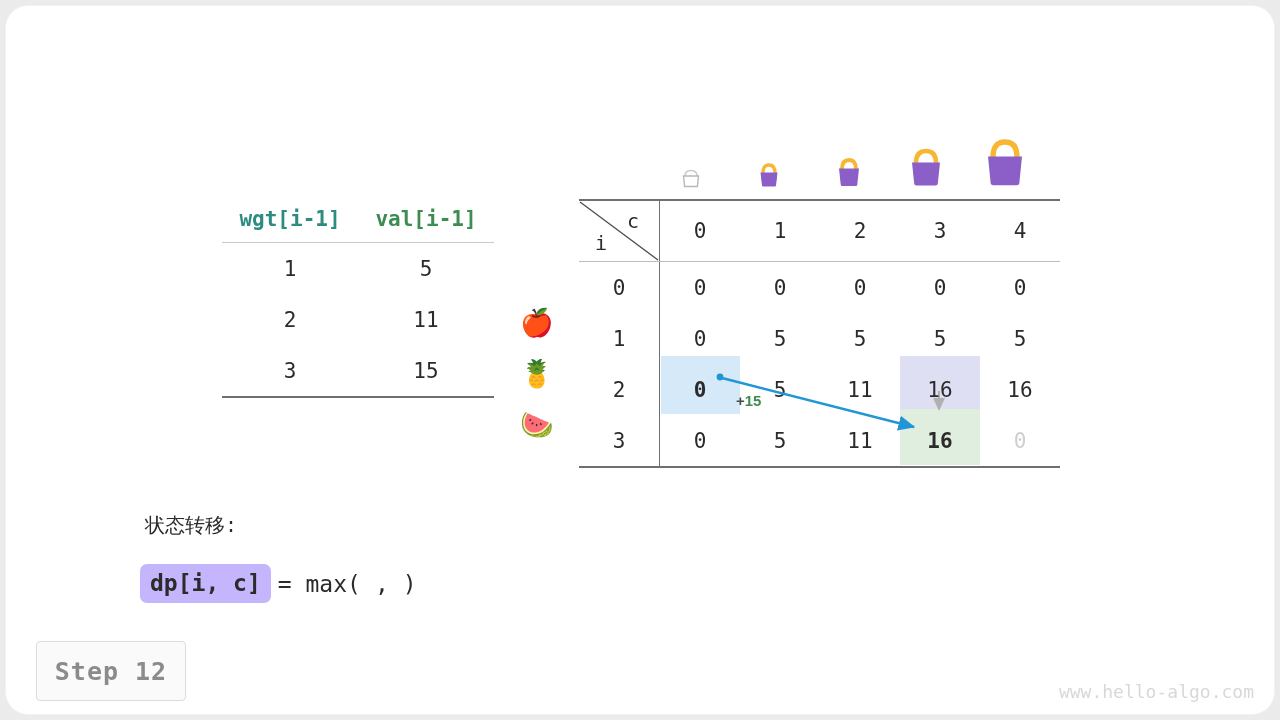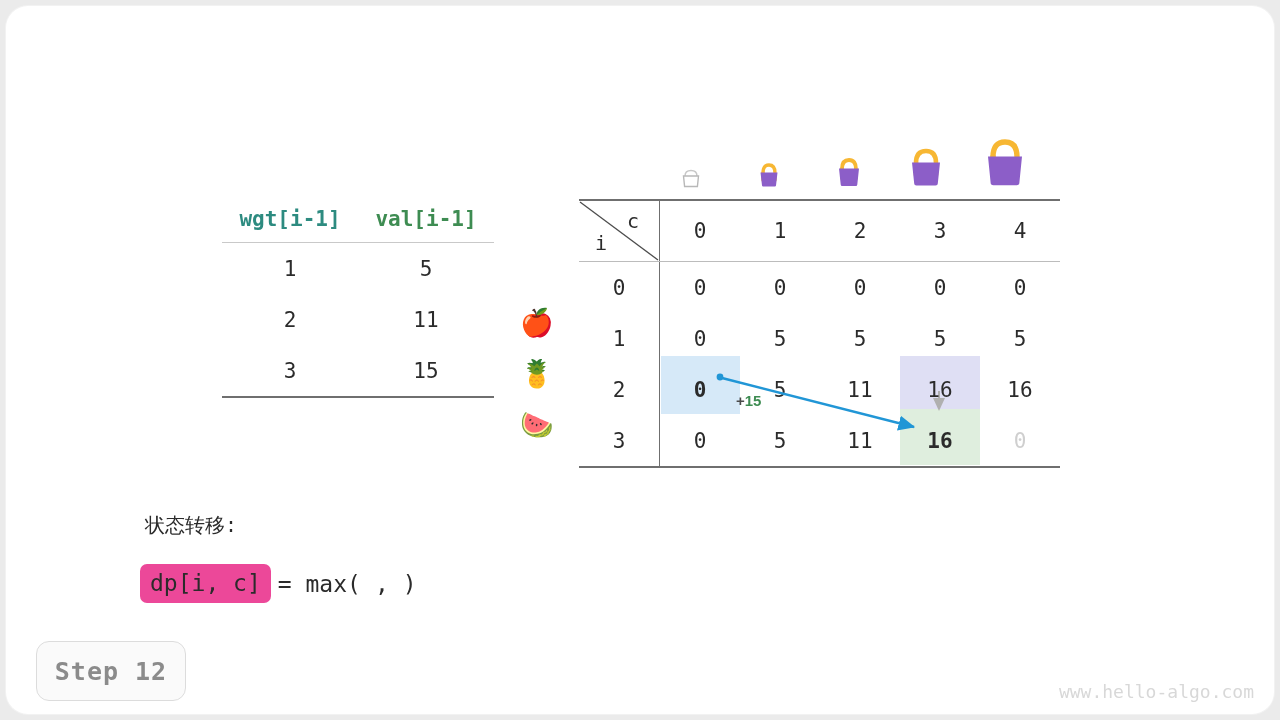--- a/index.html
+++ b/index.html
@@ -112,33 +112,33 @@
     font-family: "DejaVu Sans Mono", monospace;
     font-size: 23px; color: #2b2b2b;
     white-space: nowrap;
     display: flex; align-items: center;
   }
   #formula .box {
     border-radius: 7px;
     padding: 6px 10px 7px 10px;
     display: inline-block;
   }
-  #formula .green-box { background: #ec4899; }
+  #formula .green-box { background: #c4b5fd; font-weight: bold; }
   #formula .lav-box { background: #e0e0f6; border: 1px solid #cdcdf0; }
   #formula .blue-box { background: #d4e9f8; border: 1px solid #bedff4; font-weight: bold; }
   #formula .plain { padding: 0 7px; }
   #formula .teal { color: #2d8b80; }
   #formula .grn { color: #3e8c52; }
 
   
   #step {
     position: absolute; left: 30px; top: 635px;
     width: 148px; height: 58px;
     border: 1.5px solid #dcdcdc;
-    border-radius: 13px;
+    border-radius: 4px;
     background: #fafafa;
     display: flex; align-items: center; justify-content: center;
     font-family: "DejaVu Sans Mono", monospace;
     font-size: 25px; font-weight: bold;
     color: #8b8b8b;
     letter-spacing: 1px;
   }
 
   
   #watermark {

